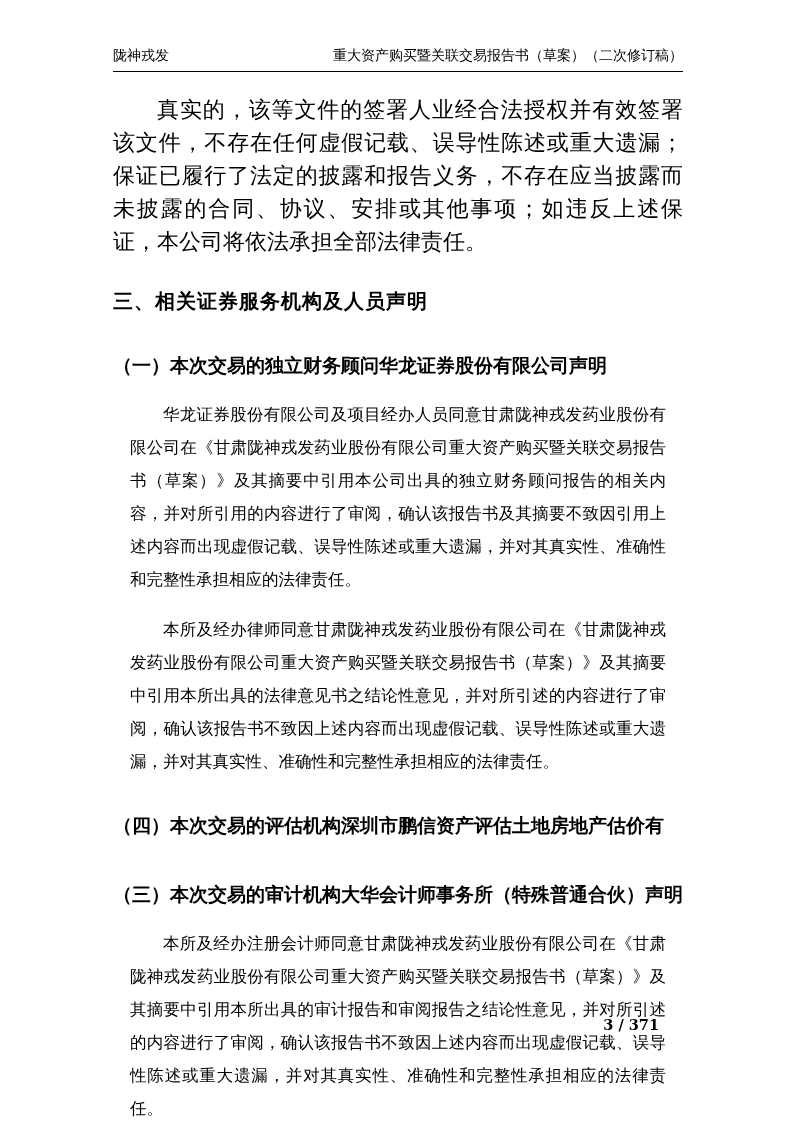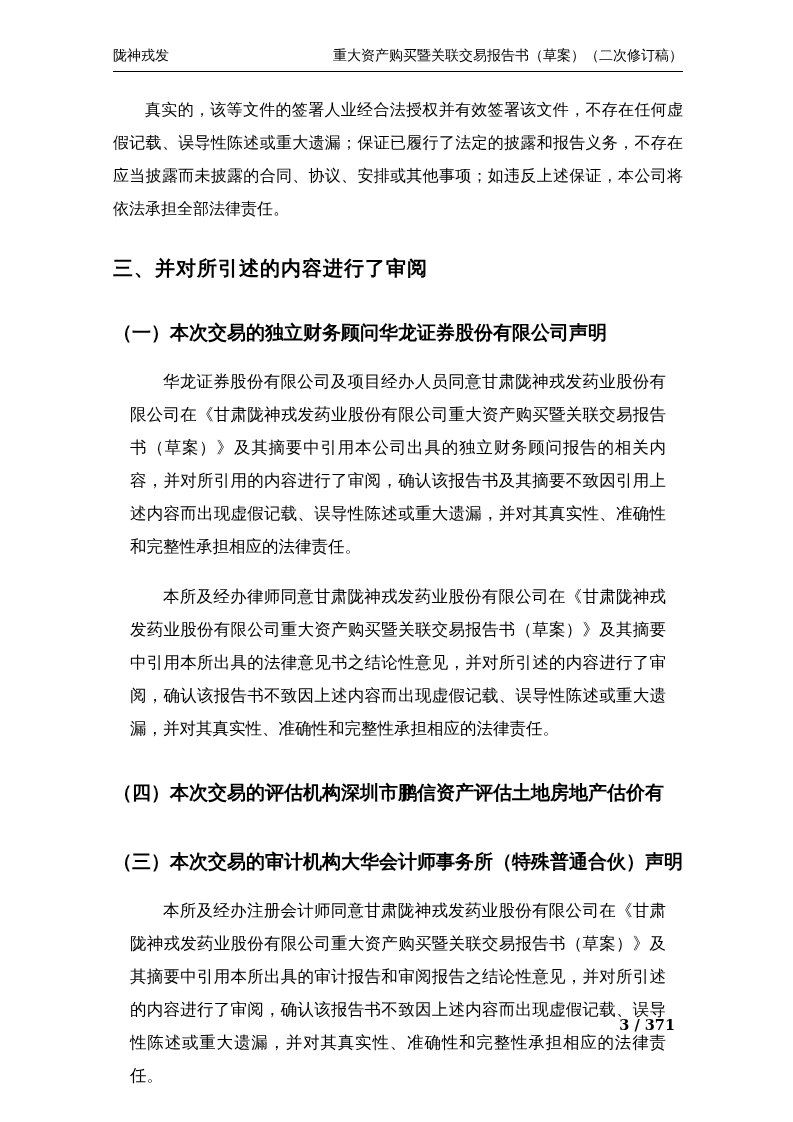--- a/index.html
+++ b/index.html
@@ -25,21 +25,21 @@
     border-bottom: 1px solid #000000;
     padding-bottom: 7px;
     font-size: 14px;
     line-height: 18px;
   }
   .doc-header .hdr-left { white-space: nowrap; }
   .doc-header .hdr-right { white-space: nowrap; }
   .body-para {
     margin: 0;
     margin-top: 21px;
-    font-size: 16px;
+    font-size: 22px;
     line-height: 33px;
     text-align: justify;
     text-justify: inter-ideograph;
     word-break: break-all;
     text-indent: 2em;
   }
   .section-h1 {
     margin: 0;
     margin-top: 26px;
     font-family: "DejaVu Sans", "Liberation Sans", sans-serif;
@@ -65,40 +65,40 @@
     font-size: 16.5px;
     line-height: 33px;
     text-align: justify;
     text-justify: inter-ideograph;
     word-break: break-all;
     text-indent: 2em;
   }
   .page-footer {
     position: absolute;
     top: 1016px;
-    right: 118px;
+    right: 134px;
     font-family: "DejaVu Serif", "Liberation Serif", serif;
     font-weight: bold;
     font-size: 14.5px;
     line-height: 18px;
   }
 </style>
 </head>
 <body>
 
 <div class="page">
 
   <div class="doc-header">
     <span class="hdr-left">陇神戎发</span>
     <span class="hdr-right">重大资产购买暨关联交易报告书（草案）（二次修订稿）</span>
   </div>
 
   <p class="body-para">真实的，该等文件的签署人业经合法授权并有效签署该文件，不存在任何虚假记载、误导性陈述或重大遗漏；保证已履行了法定的披露和报告义务，不存在应当披露而未披露的合同、协议、安排或其他事项；如违反上述保证，本公司将依法承担全部法律责任。</p>
 
-  <h1 class="section-h1">三、并对所引述的内容进行了审阅</h1>
+  <h1 class="section-h1">三、相关证券服务机构及人员声明</h1>
 
   <div>
     <h2 class="section-h2">（一）本次交易的独立财务顾问华龙证券股份有限公司声明</h2>
     <p class="sub-para">华龙证券股份有限公司及项目经办人员同意甘肃陇神戎发药业股份有限公司在《甘肃陇神戎发药业股份有限公司重大资产购买暨关联交易报告书（草案）》及其摘要中引用本公司出具的独立财务顾问报告的相关内容，并对所引用的内容进行了审阅，确认该报告书及其摘要不致因引用上述内容而出现虚假记载、误导性陈述或重大遗漏，并对其真实性、准确性和完整性承担相应的法律责任。</p>
   </div>
 
   <div>
     <p class="sub-para">本所及经办律师同意甘肃陇神戎发药业股份有限公司在《甘肃陇神戎发药业股份有限公司重大资产购买暨关联交易报告书（草案）》及其摘要中引用本所出具的法律意见书之结论性意见，并对所引述的内容进行了审阅，确认该报告书不致因上述内容而出现虚假记载、误导性陈述或重大遗漏，并对其真实性、准确性和完整性承担相应的法律责任。</p>
   </div>
 

